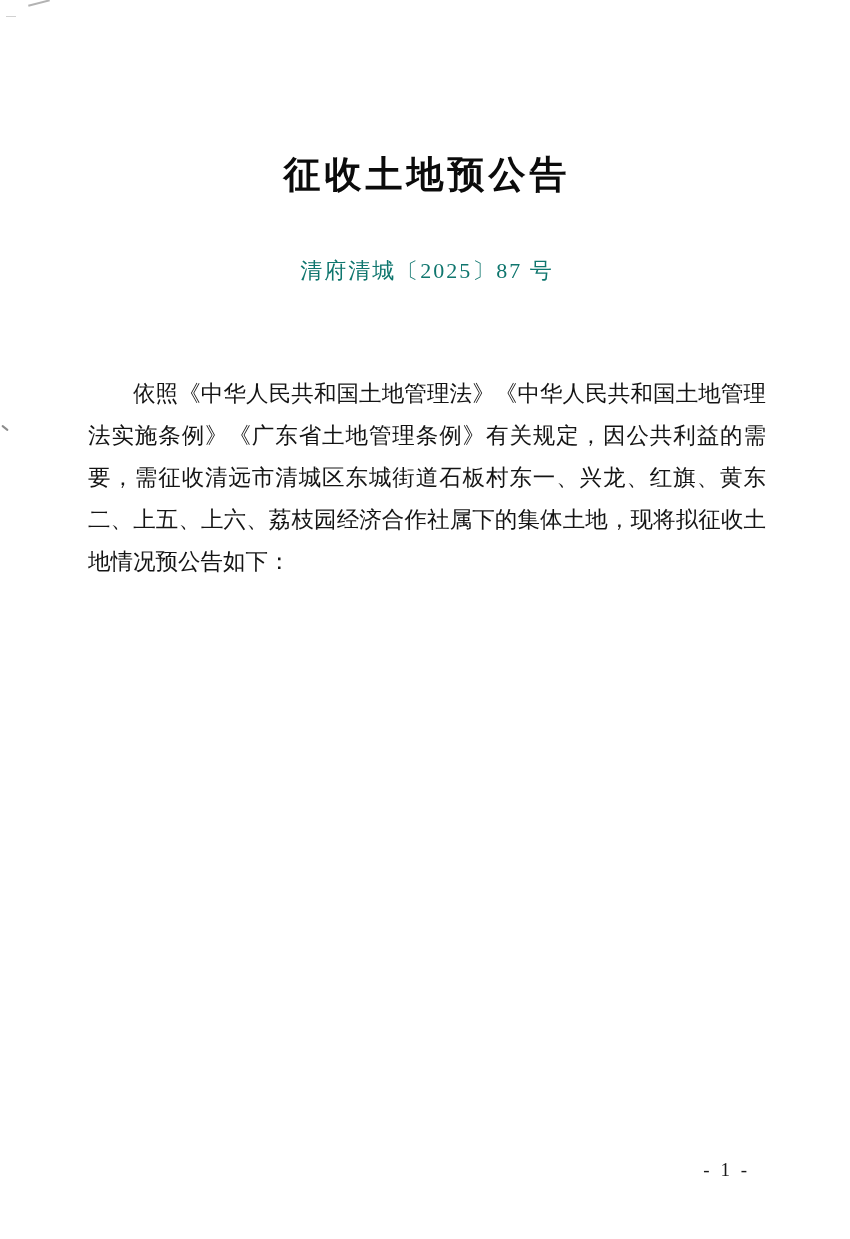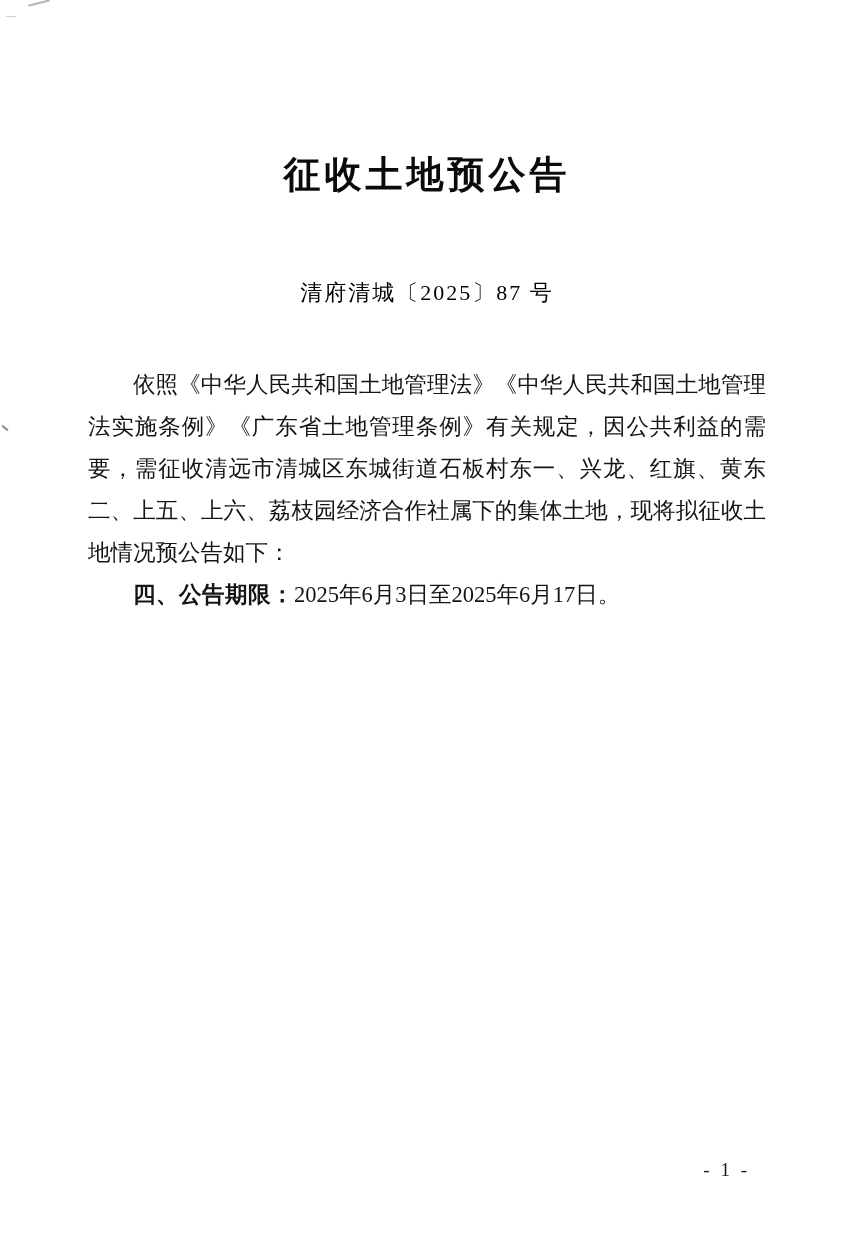--- a/index.html
+++ b/index.html
@@ -25,29 +25,29 @@
   .doc-title {
     margin-top: 150px;
     text-align: center;
     font-size: 37px;
     font-weight: bold;
     letter-spacing: 4px;
     font-family: "Liberation Serif", "DejaVu Serif", serif;
     color: #0b0b0b;
   }
   .doc-number {
-    margin-top: 78px;
+    margin-top: 56px;
     text-align: center;
     font-size: 22px;
     letter-spacing: 2px;
     font-family: "Liberation Serif", "DejaVu Serif", serif;
-    color: #000000;
+    color: #0f766e;
   }
   .body-text {
-    margin-top: 56px;
+    margin-top: 87px;
     font-size: 22.5px;
     line-height: 42px;
     text-align: justify;
     color: #141414;
   }
   .body-text p {
     margin: 0;
     text-indent: 2em;
   }
   .item-label {
@@ -106,23 +106,20 @@
 
     <div class="body-text">
 
       <p>
         <span>依照《中华人民共和国土地管理法》《中华人民共和国土地管理法实施条例》《广东省土地管理条例》有关规定，因公共利益的需要，需征收清远市清城区东城街道石板村东一、兴龙、红旗、黄东二、上五、上六、荔枝园经济合作社属下的集体土地，现将拟征收土地情况预公告如下：</span>
       </p>
 
 
 
 
-      <p>
-        <span class="item-label">四、公告期限：</span><span>2025年6月3日至2025年6月17日。</span>
-      </p>
 
 
 
     </div>
   </div>
 
   <div class="page-number">- 1 -</div>
 
 </div>
 

